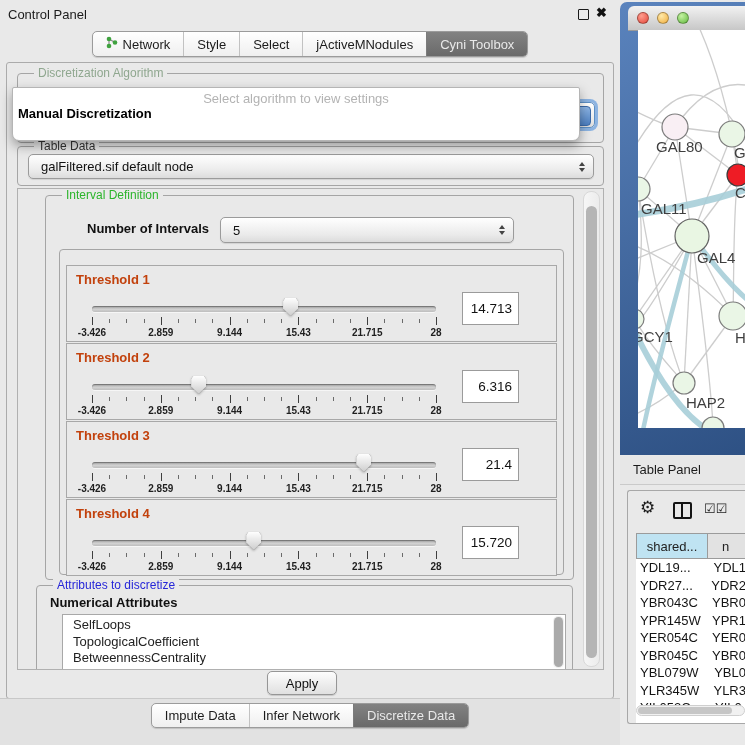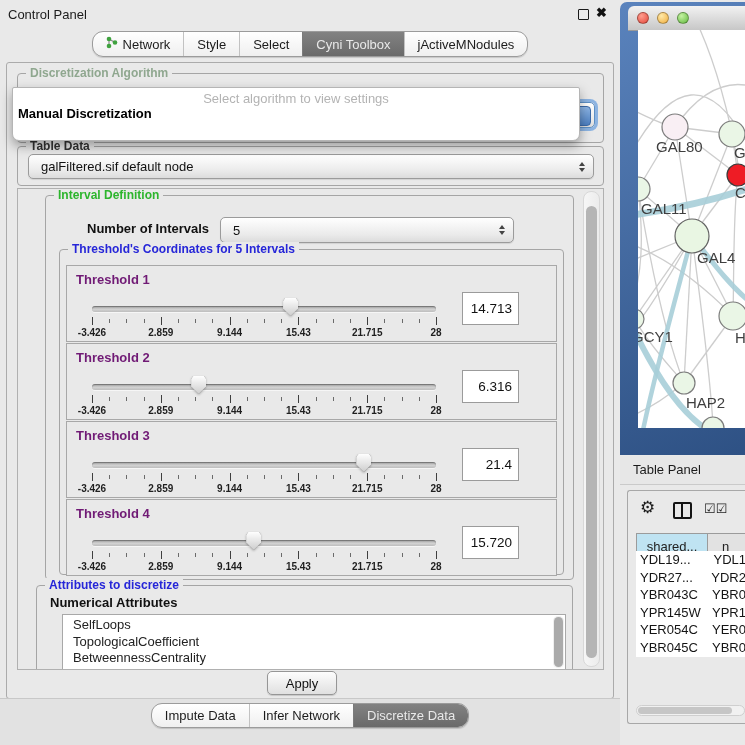--- a/index.html
+++ b/index.html
@@ -6,29 +6,29 @@
   body{width:745px;height:745px;position:relative;overflow:hidden;background:#e9e9e9;
        font-family:"Liberation Sans",sans-serif;-webkit-font-smoothing:antialiased;}
   
   #control-panel{position:absolute;left:0;top:0;width:620px;height:745px;background:#e9e9e9;}
   #cp-titlebar{position:absolute;left:0;top:0;width:704px;height:28px;}
   #cp-title{position:absolute;left:8px;top:7px;font-size:13px;color:#1b1b1b;}
   #float-btn{position:absolute;left:578px;top:9px;width:9px;height:9px;border:1.6px solid #1a1a1a;border-radius:1px;}
   #close-btn{position:absolute;left:596px;top:5px;font-size:13px;font-weight:bold;color:#111;}
   .segbar{position:absolute;left:0;width:620px;display:flex;justify-content:center;}
   #top-tabs{top:31px;}
-  .seg{display:inline-flex;border:1px solid #9b9b9b;border-radius:11px;overflow:hidden;
+  .seg{display:inline-flex;border:1px solid #9b9b9b;border-radius:5px;overflow:hidden;
        background:linear-gradient(#ffffff,#efefef);box-shadow:0 1px 1px rgba(0,0,0,.15);}
   .tab{padding:4px 13px;font-size:13px;color:#1c1c1c;border-left:1px solid #c2c2c2;
        display:flex;align-items:center;gap:5px;white-space:nowrap;}
   .tab:first-child{border-left:none;}
   .tab.sel{background:linear-gradient(#828282,#6a6a6a);color:#e9e9e9;border-left-color:#7b7b7b;}
   #cp-content{position:absolute;left:6px;top:62px;width:606px;height:635px;border:1px solid #ababab;border-radius:3px;background:#e9e9e9;}
   .group{position:absolute;border:1px solid #a5a5a5;border-radius:4px;}
-  .gtitle{position:absolute;top:-8px;left:8px;background:#e9e9e9;padding:0 4px;font-size:12px;color:#333;white-space:nowrap;font-weight:bold;}
+  .gtitle{position:absolute;top:-8px;left:16px;background:#e9e9e9;padding:0 4px;font-size:12px;color:#333;white-space:nowrap;}
   .gtitle.green{color:#2cb52c;}
   .gtitle.blue{color:#2626d8;}
   .gtitle.dim{color:#8fa78f;}
   .combo{position:absolute;background:linear-gradient(#ffffff,#eaeaea 70%,#dcdcdc);border:1px solid #9b9b9b;
          border-radius:5px;font-size:13px;color:#111;display:flex;align-items:center;padding:0 12px;box-shadow:0 1px 1px rgba(0,0,0,.1);}
   .spin{position:absolute;right:8px;top:50%;transform:translateY(-50%);display:flex;flex-direction:column;gap:2px;}
   .spin i{width:0;height:0;border-left:3.5px solid transparent;border-right:3.5px solid transparent;}
   .spin .up{border-bottom:4.5px solid #444;}
   .spin .dn{border-top:4.5px solid #444;}
   #algo-group{left:17px;top:73px;width:585px;height:68px;}
@@ -44,21 +44,21 @@
   #tabledata-group{left:17px;top:146px;width:585px;height:38px;}
   #tabledata-combo{left:10px;top:7px;right:9px;height:23px;}
   #scrollpane{position:absolute;left:17px;top:188px;width:585px;height:480px;border:1px solid #b0b0b0;background:#e9e9e9;overflow:hidden;}
   #vscroll{position:absolute;right:3px;top:2px;bottom:2px;width:15px;background:linear-gradient(90deg,#f6f6f6,#ececec);border:1px solid #d8d8d8;border-radius:8px;}
   #vscroll .vthumb{position:absolute;left:1.5px;width:11px;top:14px;bottom:8px;background:#b5b5b5;border-radius:6px;}
   #interval-group{left:27px;top:6px;width:527px;height:383px;}
   #noi-label{position:absolute;left:41px;top:25px;font-size:13px;font-weight:bold;color:#111;}
   #noi-combo{left:174px;top:21px;width:268px;height:24px;}
   #thr-group{left:13px;top:53px;width:503px;height:324px;}
   .thr{position:absolute;left:6px;width:489px;height:75px;border:1px solid #a8a8a8;background:#e9e9e9;}
-  .thr-label{position:absolute;left:9px;top:6px;font-size:13px;font-weight:bold;color:#701a75;}
+  .thr-label{position:absolute;left:9px;top:6px;font-size:13px;font-weight:bold;color:#c2410c;}
   .slider{position:absolute;left:25px;top:30px;width:344px;height:42px;}
   .track{position:absolute;left:0;top:10px;width:100%;height:6px;border-radius:3px;
          background:linear-gradient(#9e9e9e,#d2d2d2 55%,#bdbdbd);box-shadow:inset 0 1px 1px rgba(0,0,0,.3),0 1px 0 rgba(255,255,255,.6);}
   .thumbwrap{position:absolute;top:2px;width:15px;height:18px;filter:drop-shadow(0 0 .6px #6f6f6f) drop-shadow(0 1px 1px rgba(0,0,0,.25));}
   .thumb{display:block;width:15px;height:18px;background:linear-gradient(#fefefe,#cdcdcd);
          clip-path:polygon(14% 0,86% 0,100% 16%,100% 58%,50% 100%,0 58%,0 16%);}
   .ticks{position:absolute;left:0;top:21px;width:100%;height:9px;}
   .tick{position:absolute;top:2px;width:1px;height:4px;background:#6a6a6a;}
   .tick.major{top:0;height:8px;background:#3f3f3f;}
   .tlabels{position:absolute;left:0;top:31px;width:100%;height:11px;}
@@ -93,21 +93,21 @@
   #tp-panel{position:absolute;left:7px;top:490px;width:118px;height:232px;border:1px solid #a8a8a8;border-right:none;
       border-radius:3px 0 0 3px;background:#e9e9e9;}
   #tp-gear{position:absolute;left:12px;top:6px;font-size:17px;color:#1d1d1d;}
   #tp-split{position:absolute;left:45px;top:11px;width:15px;height:13px;border:2px solid #141414;border-radius:2px;}
   #tp-split::after{content:"";position:absolute;left:6px;top:0;width:2px;height:13px;background:#141414;}
   #tp-checks{position:absolute;left:76px;top:10px;font-size:13px;color:#1d1d1d;letter-spacing:0px;}
   #tp-header{position:absolute;left:8px;top:42px;width:110px;height:26px;display:flex;}
   .hcell{box-sizing:border-box;border:1px solid #9b9b9b;font-size:13px;color:#222;display:flex;align-items:center;justify-content:center;}
   #hc1{width:72px;background:#bfe3f2;}
   #hc2{flex:1;background:#e2e2e2;border-left:none;justify-content:flex-start;padding-left:14px;}
-  #tp-rows{position:absolute;left:8px;top:60px;width:110px;height:106px;background:#fff;overflow:hidden;}
+  #tp-rows{position:absolute;left:8px;top:68px;width:110px;height:164px;background:#fff;overflow:hidden;}
   .trow{display:flex;height:17.5px;align-items:center;}
   .trow .c1{width:72px;padding-left:4px;box-sizing:border-box;font-size:13px;color:#141414;}
   .trow .c2{flex:1;padding-left:7px;font-size:13px;color:#141414;white-space:nowrap;}
   #tp-hscroll{position:absolute;left:8px;top:214px;width:109px;height:11px;background:#f1f1f1;border:1px solid #cfcfcf;border-radius:6px;box-sizing:border-box;}
   #tp-hscroll i{position:absolute;left:1px;top:1px;bottom:1px;width:88%;background:#c6c6c6;border-radius:5px;display:block;}
 </style>
 </head>
 <body>
 
 <div id="control-panel">
@@ -127,25 +127,25 @@
               <circle cx="9" cy="6.5" r="2.3" fill="#3fa23f"></circle>
             </svg></span>
           <span>Network</span>
         </div>
         <div class="tab">
           <span>Style</span>
         </div>
         <div class="tab">
           <span>Select</span>
         </div>
+        <div class="tab">
+          <span>jActiveMNodules</span>
+        </div>
         <div class="tab sel">
           <span>Cyni Toolbox</span>
-        </div>
-        <div class="tab">
-          <span>jActiveMNodules</span>
         </div>
       </div>
     </div>
 
   <div id="cp-content"></div>
 
   <div id="algo-group" class="group">
     <span class="gtitle dim">Discretization Algorithm</span>
     <div id="algo-combo" class="combo">
         <span class="cap"></span>
@@ -168,21 +168,20 @@
       <span class="gtitle green">Interval Definition</span>
       <span id="noi-label">Number of Intervals</span>
       <div id="noi-combo" class="combo">
         <span>5</span>
         <span class="spin">
             <i class="up"></i>
             <i class="dn"></i>
           </span>
       </div>
       <div id="thr-group" class="group">
-        <span class="gtitle blue">Threshold's Coordinates for 5 Intervals</span>
       <div class="thr" style="top: 15px;">
             <div class="thr-label">Threshold 1</div>
             <div class="slider">
               <div class="track"></div>
               <div class="ticks">
                 <i class="tick major" style="left: 0%;"></i>
                 <i class="tick" style="left: 5%;"></i>
                 <i class="tick" style="left: 10%;"></i>
                 <i class="tick" style="left: 15%;"></i>
                 <i class="tick major" style="left: 20%;"></i>

